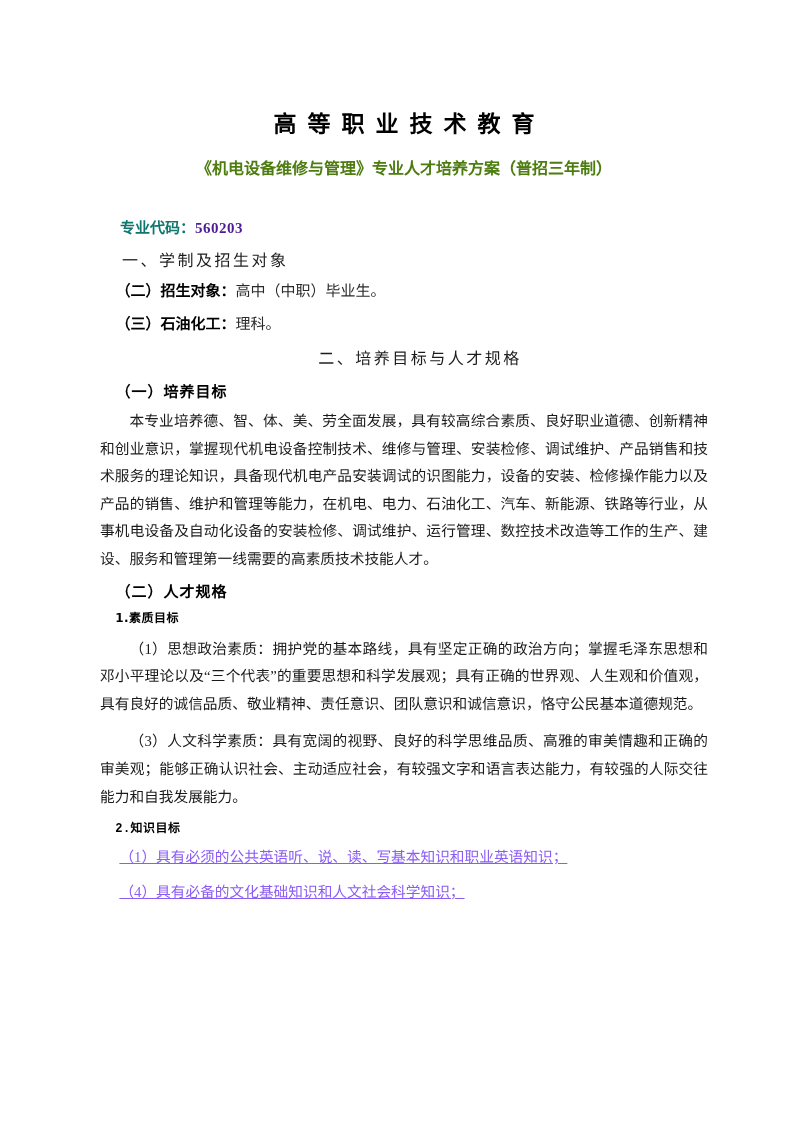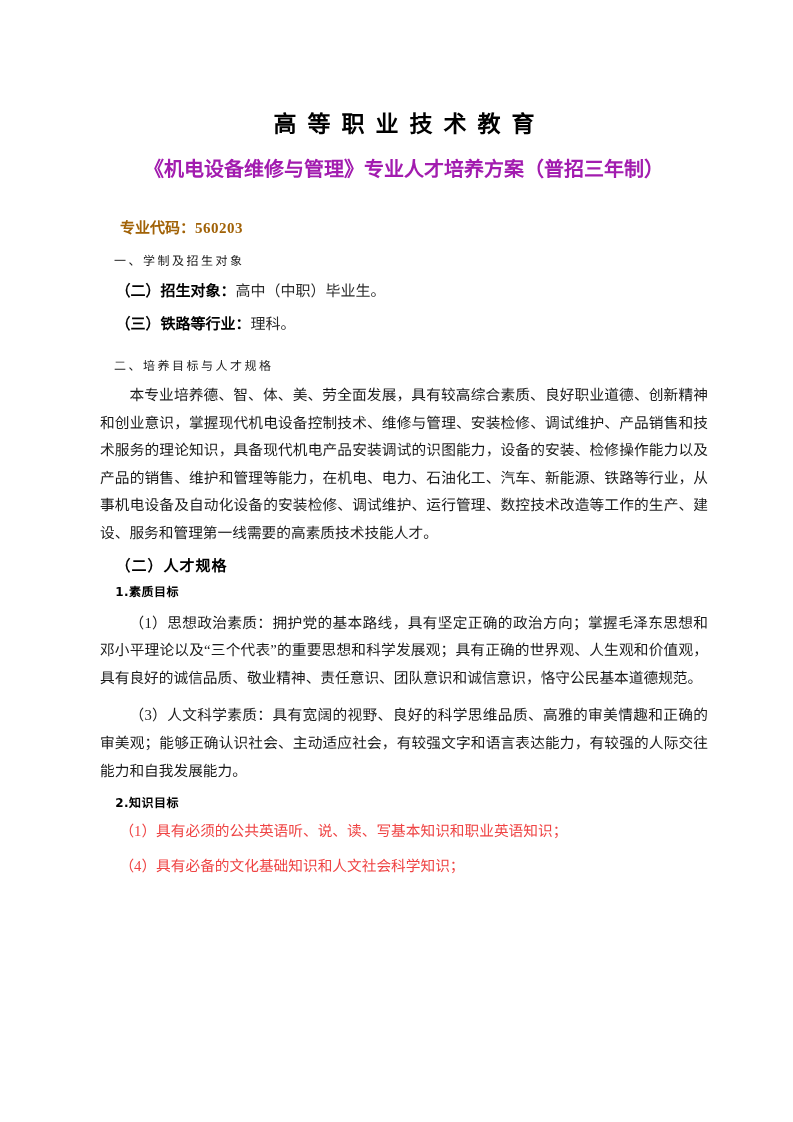--- a/index.html
+++ b/index.html
@@ -22,56 +22,56 @@
     font-size: 23px;
     line-height: 24px;
     letter-spacing: 11px;
     padding-left: 11px; 
     white-space: nowrap;
   }
   .title-main {
     text-align: center;
     font-family: "DejaVu Sans", "Liberation Sans", sans-serif;
     font-weight: bold;
-    color: #a21caf;
-    font-size: 20px;
+    color: #4d7c0f;
+    font-size: 16px;
     line-height: 32px;
     margin-top: 17px;
     white-space: nowrap;
   }
   .code-line {
     margin-top: 35px;
     font-size: 15px;
     line-height: 17px;
     text-indent: 2em;
     white-space: nowrap;
   }
   .code-label {
     font-family: "DejaVu Sans", "Liberation Sans", sans-serif;
     font-weight: bold;
-    color: #a16207;
+    color: #0f766e;
   }
   .code-value {
     font-family: "Liberation Serif", "DejaVu Serif", serif;
     font-weight: bold;
-    color: #a16207;
+    color: #4c1d95;
     letter-spacing: 0.5px;
   }
   .h1 {
     font-family: "DejaVu Sans", "Liberation Sans", sans-serif;
     font-weight: normal;
     color: #1c1c1c;
-    font-size: 12px;
+    font-size: 16px;
     line-height: 18px;
     letter-spacing: 2.5px;
     text-indent: 2em;
     margin-top: 12px;
     white-space: nowrap;
   }
-  .h1.mt21 { margin-top: 24px; }
+  .h1.mt21 { margin-top: 17px; text-align: center; }
   .basic-row {
     font-size: 15px;
     line-height: 18px;
     margin-top: 12px;
     text-indent: 1.7em;
     white-space: nowrap;
   }
   .basic-label {
     font-family: "DejaVu Sans", "Liberation Sans", sans-serif;
     font-weight: bold;
@@ -97,40 +97,41 @@
     font-family: "DejaVu Sans", "Liberation Sans", sans-serif;
     font-weight: bold;
     color: #000000;
     font-size: 12px;
     line-height: 17px;
     letter-spacing: 0.5px;
     text-indent: 2.1em;
     margin-top: 9px;
     white-space: nowrap;
   }
-  .h3.pos2 { margin-top: 6px; }
+  .h3.pos2 { margin-top: 6px; font-family: Liberation Mono, monospace; }
   .body-para {
     font-family: "Liberation Serif", "DejaVu Serif", serif;
     font-size: 14.7px;
     line-height: 27.6px;
     color: #1a1a1a;
     text-align: justify;
     text-indent: 2em;
     margin: 10px;
   }
   .body-para.after-h2 { margin-top: 7px; }
   .body-para.after-h3 { margin-top: 9px; }
   .k-line {
     font-family: "Liberation Serif", "DejaVu Serif", serif;
     font-size: 14.7px;
     line-height: 20px;
-    color: #ef4444;
+    color: #8b5cf6;
     text-indent: 2em;
     margin-top: 9px;
     white-space: nowrap;
+    text-decoration: underline;
   }
 </style>
 </head>
 <body>
 
 <div class="page">
 
   <div class="title-small">高等职业技术教育</div>
 
   <div class="title-main">《机电设备维修与管理》专业人才培养方案（普招三年制）</div>
@@ -140,25 +141,26 @@
   </p>
 
   <div class="h1">一、学制及招生对象</div>
 
 
   <p class="basic-row">
     <span class="basic-label">（二）招生对象：</span><span class="basic-value">高中（中职）毕业生。</span>
   </p>
 
   <p class="basic-row">
-    <span class="basic-label">（三）铁路等行业：</span><span class="basic-value">理科。</span>
+    <span class="basic-label">（三）石油化工：</span><span class="basic-value">理科。</span>
   </p>
 
   <div class="h1 mt21">二、培养目标与人才规格</div>
 
+  <div class="h2">（一）培养目标</div>
 
   <p class="body-para after-h2">本专业培养德、智、体、美、劳全面发展，具有较高综合素质、良好职业道德、创新精神和创业意识，掌握现代机电设备控制技术、维修与管理、安装检修、调试维护、产品销售和技术服务的理论知识，具备现代机电产品安装调试的识图能力，设备的安装、检修操作能力以及产品的销售、维护和管理等能力，在机电、电力、石油化工、汽车、新能源、铁路等行业，从事机电设备及自动化设备的安装检修、调试维护、运行管理、数控技术改造等工作的生产、建设、服务和管理第一线需要的高素质技术技能人才。</p>
 
   <div class="h2 pos2">（二）人才规格</div>
 
   <div class="h3">1.素质目标</div>
 
   <p class="body-para after-h3">（1）思想政治素质：拥护党的基本路线，具有坚定正确的政治方向；掌握毛泽东思想和邓小平理论以及“三个代表”的重要思想和科学发展观；具有正确的世界观、人生观和价值观，具有良好的诚信品质、敬业精神、责任意识、团队意识和诚信意识，恪守公民基本道德规范。</p>
 
 

